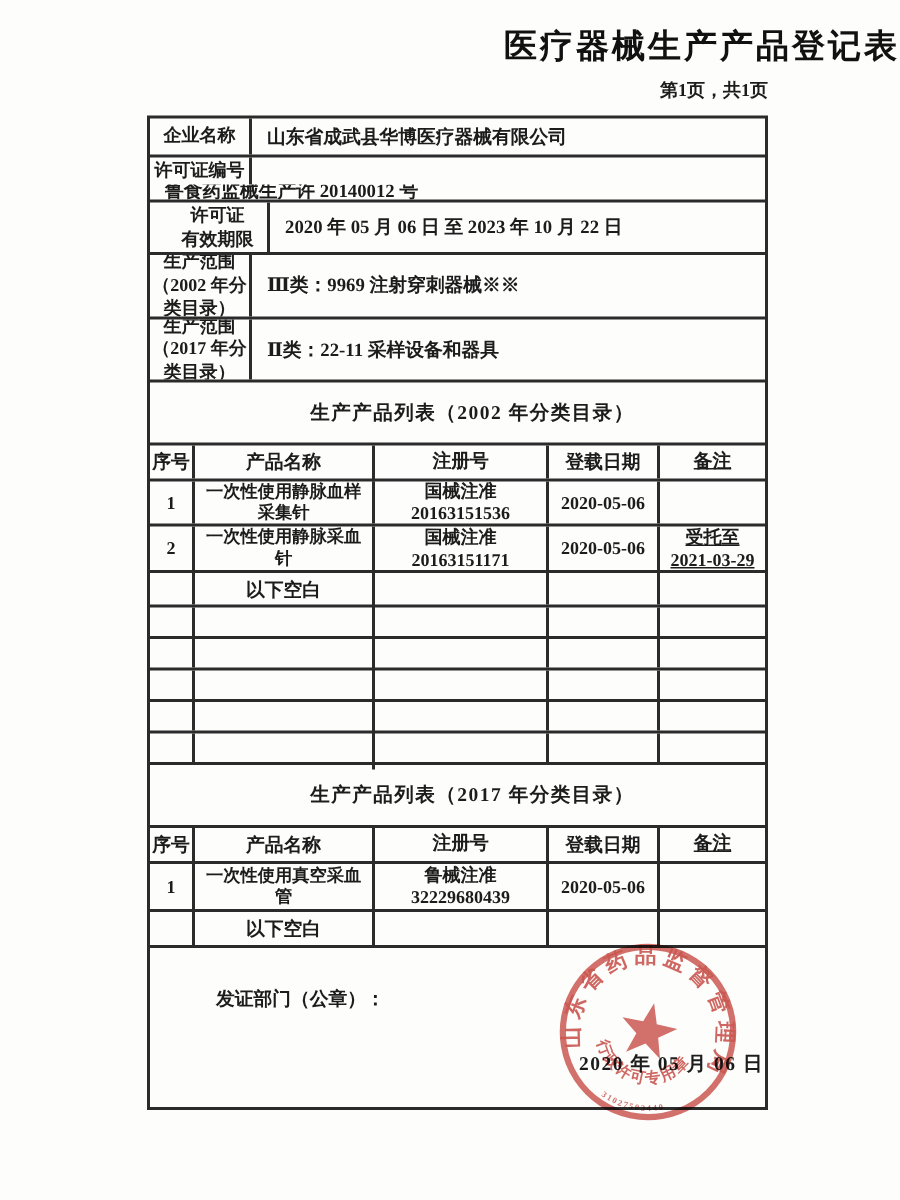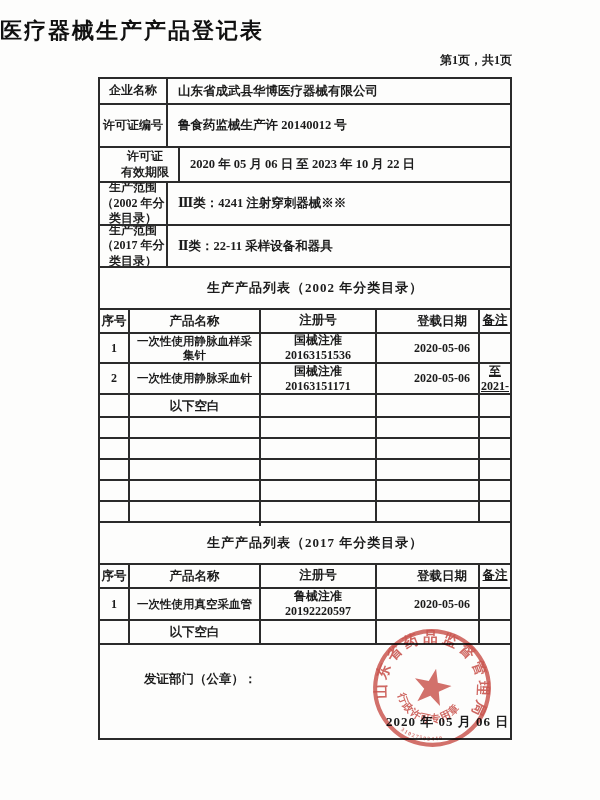--- a/index.html
+++ b/index.html
@@ -6,21 +6,21 @@
   html,body { width:600px; height:800px; }
   body { background:#fdfdfc; }
   .page {
     position:relative; width:600px; height:800px;
     background:#fdfdfc;
     font-family:"Liberation Serif","DejaVu Serif",serif;
     color:#1c1c1c; overflow:hidden;
   }
   .doc-title {
     position:absolute; top:16px; left:0; width:100%;
-    text-align:left; font-size:22px; font-weight:bold; letter-spacing:2px;
+    text-align:right; font-size:22px; font-weight:bold; letter-spacing:2px;
     color:#111;
     font-family:Liberation Serif, serif;
   }
   .page-indicator {
     position:absolute; top:52px; right:88px;
     font-size:12px; font-weight:bold;
   }
   .form {
     position:absolute; left:98px; top:77px; width:414px; height:663px;
     border:2px solid #2b2b2b; display:flex; flex-direction:column;
@@ -29,33 +29,33 @@
   .row:last-child { border-bottom:none; }
   .c {
     border-right:2px solid #2b2b2b;
     display:flex; align-items:center; justify-content:center;
     text-align:center; font-weight:bold; overflow:hidden;
   }
   .c:last-child { border-right:none; }
   
   .ilabel { width:68px; font-size:12px; line-height:1.3; white-space:pre-line; padding:1px; }
   .ivalue { flex:1; justify-content:flex-start; text-align:left; padding-left:10px; font-size:12.5px; white-space:pre-line; }
-  .h-i1 { height:26px; } .h-i2 { height:43px; } .h-i3 { height:35px;padding-left:12px; }
+  .h-i1 { height:26px; } .h-i2 { height:30px;flex-direction:column; } .h-i3 { height:35px;padding-left:12px; }
   .h-i4 { height:43px; } .h-i5 { height:42px; }
   
   .section { height:42px; display:flex; align-items:center; justify-content:center;
     font-size:13px; font-weight:bold; border-bottom:2px solid #2b2b2b; flex-shrink:0; letter-spacing:1px;padding-left:20px; }
   
   .h-head { height:24px; } .h-r32 { height:30px; } .h-r31 { height:31px; }
   .h-r32b { height:32px; } .h-blank { height:23px; } .h-blank2 { height:24px; }
   .h-empty { height:21px; }
   .c-idx { width:30px; font-size:12px; }
-  .c-name { width:131px; font-size:11.5px; line-height:1.25; padding:12px 2px; }
+  .c-name { width:120px; font-size:11.5px; line-height:1.25; padding:12px 2px; }
   .c-reg { width:116px; font-size:12px; line-height:1.25; white-space:pre-line; }
-  .c-date { width:74px; font-size:12px;margin-left:29px; }
+  .c-date { width:74px; font-size:12px; }
   .c-remark { flex:1; font-size:12px; line-height:1.25; white-space:pre-line;text-decoration:underline; }
   .footer-row { flex:1; border-bottom:none; position:relative; }
   .issuer-label { position:absolute; left:44px; top:26px; font-size:12.5px; font-weight:bold; }
   .issue-date { position:absolute; left:258px; top:68px; font-size:13px; font-weight:bold; letter-spacing:1px;margin-left:28px; }
   
   .seal {
     position:absolute; left:368px; top:624px; width:128px; height:128px;
     transform:rotate(12deg); mix-blend-mode:multiply; opacity:0.88;
     pointer-events:none;
   }
@@ -81,21 +81,21 @@
     </div>
     <div class="row h-i3">
       <div class="c ilabel">许可证
 有效期限</div>
       <div class="c ivalue">2020 年 05 月 06 日  至 2023 年 10 月 22 日</div>
     </div>
     <div class="row h-i4">
       <div class="c ilabel">生产范围
 （2002 年分
 类目录）</div>
-      <div class="c ivalue">Ⅲ类：4241 注射穿刺器械※※</div>
+      <div class="c ivalue">Ⅲ类：9969 注射穿刺器械※※</div>
     </div>
     <div class="row h-i5">
       <div class="c ilabel">生产范围
 （2017 年分
 类目录）</div>
       <div class="c ivalue">Ⅱ类：22-11 采样设备和器具</div>
     </div>
 
     <div class="section">生产产品列表（2002 年分类目录）</div>
 
@@ -175,21 +175,21 @@
       <div class="c c-name" style="font-size:12.5px">产品名称</div>
       <div class="c c-reg" style="font-size:12.5px">注册号</div>
       <div class="c c-date" style="font-size:12.5px">登载日期</div>
       <div class="c c-remark" style="font-size:12.5px">备注</div>
     </div>
 
     <div class="row h-r32b">
       <div class="c c-idx">1</div>
       <div class="c c-name">一次性使用真空采血管</div>
       <div class="c c-reg">鲁械注准
-20192220597</div>
+32229680439</div>
       <div class="c c-date">2020-05-06</div>
       <div class="c c-remark"></div>
     </div>
     <div class="row h-blank2">
       <div class="c c-idx"></div>
       <div class="c c-name" style="font-size:12.5px">以下空白</div>
       <div class="c c-reg"></div>
       <div class="c c-date"></div>
       <div class="c c-remark"></div>
     </div>

